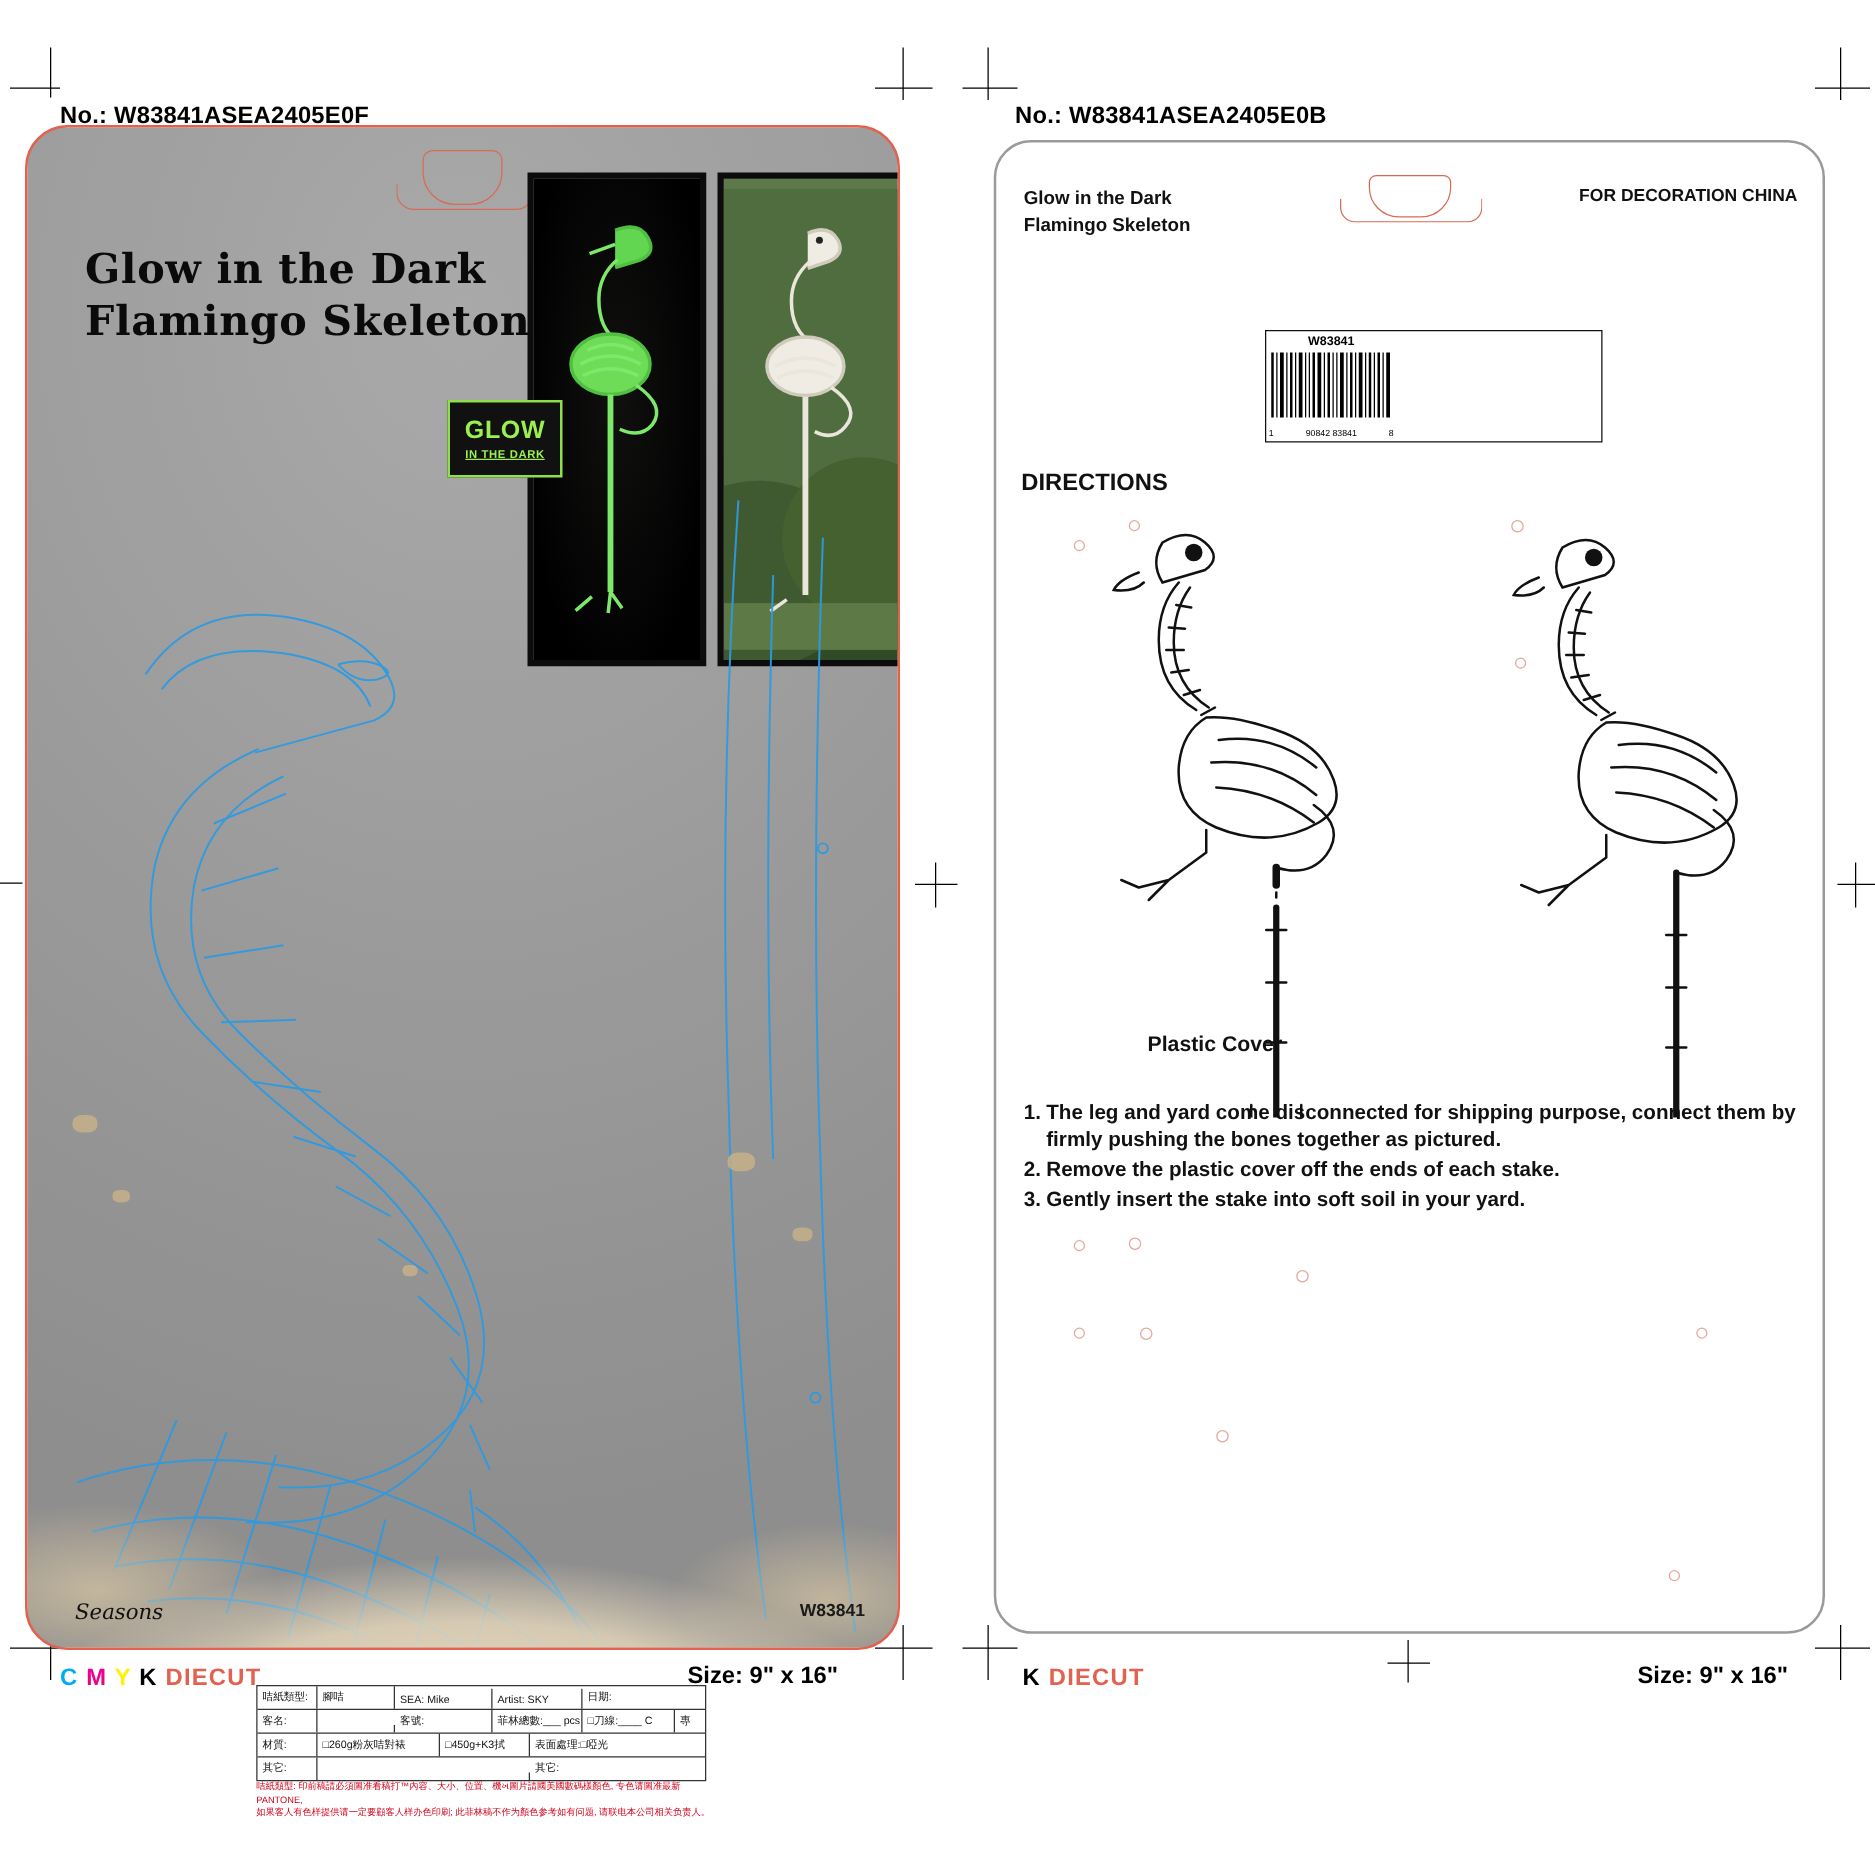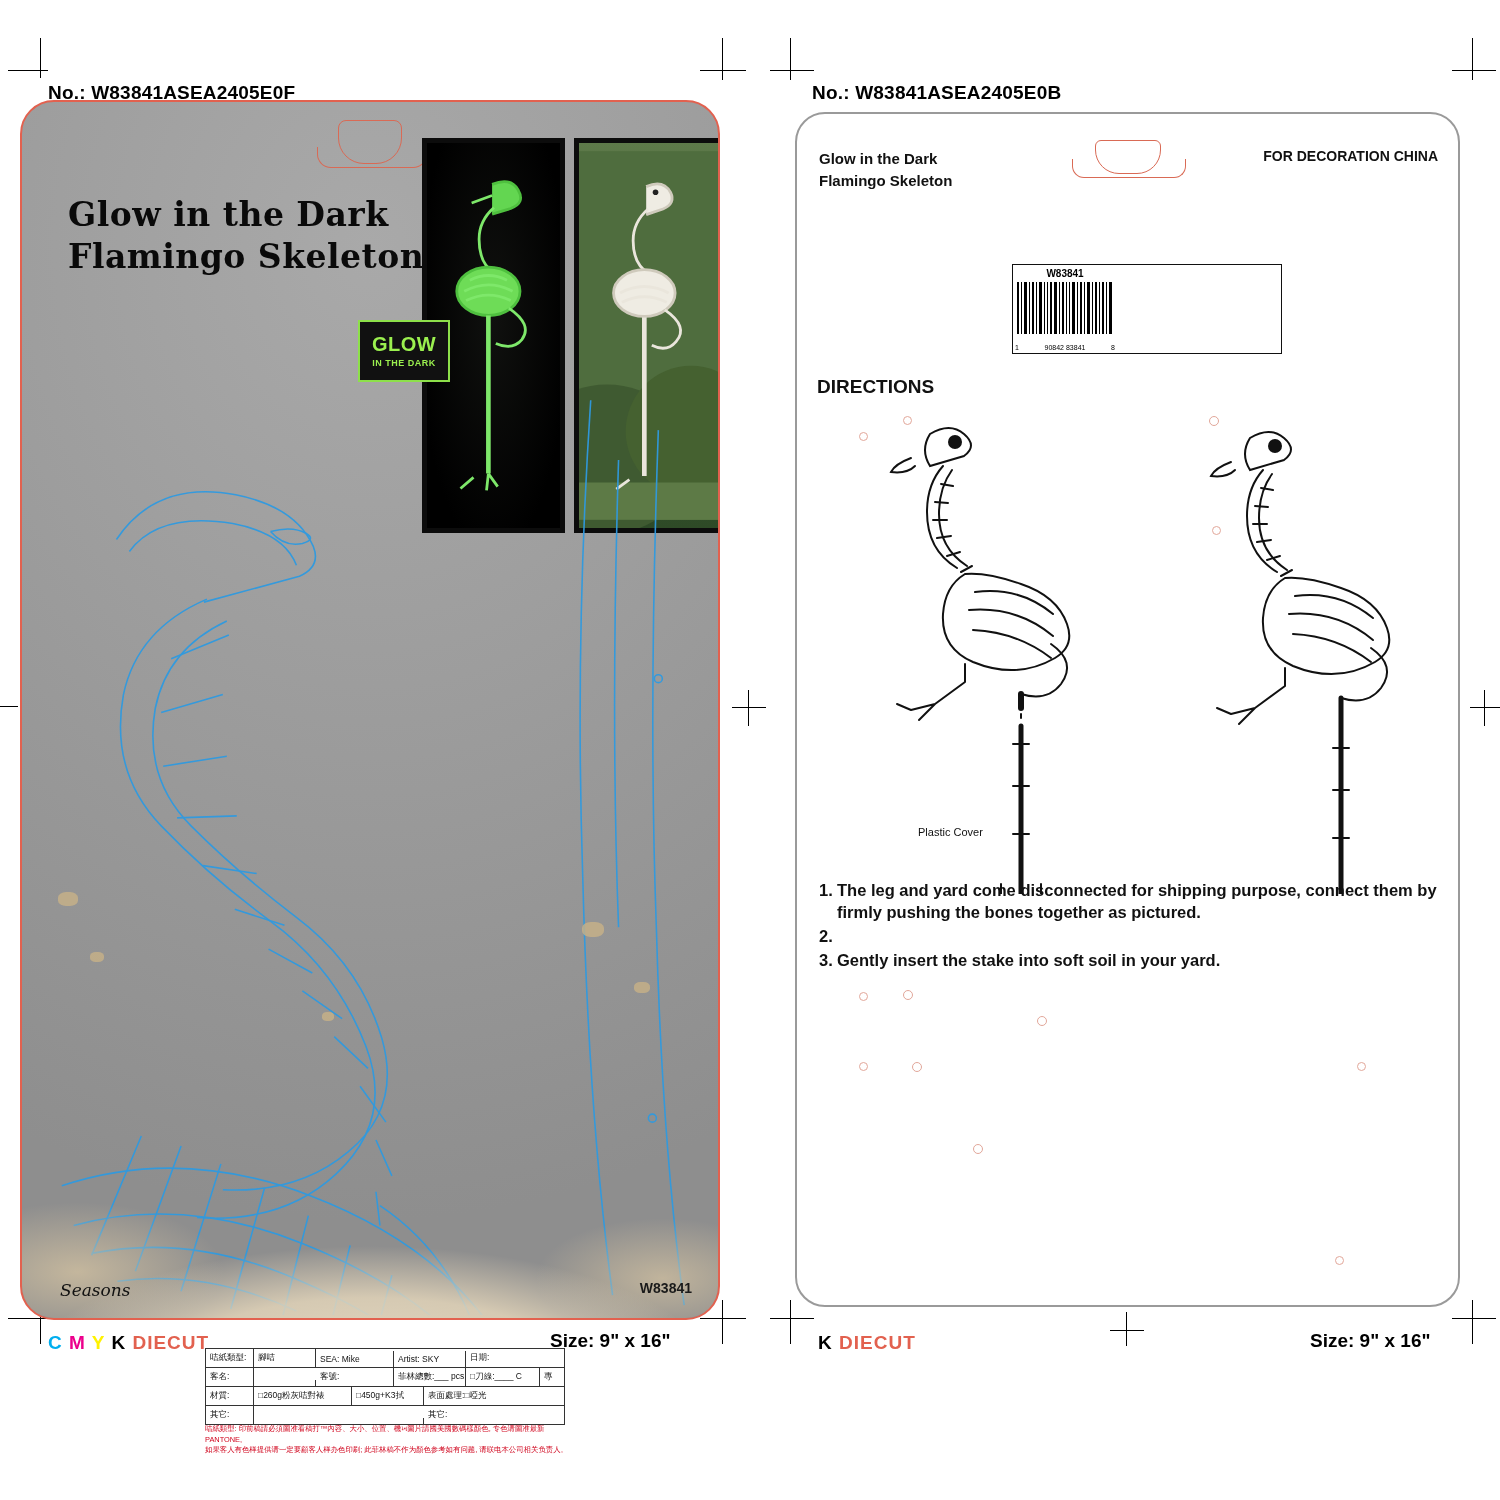--- a/index.html
+++ b/index.html
@@ -66,21 +66,21 @@
     background: linear-gradient(#5e7a4a, #3e5c33 45%, #2e4a27 100%); }
 
   .glow-badge {
     position: absolute; left: 336px; top: 218px;
     width: 92px; height: 62px;
     background: #111; border: 2px solid #8de04a;
     display: flex; flex-direction: column; align-items: center; justify-content: center;
     line-height: 1;
   }
   .glow-badge .g1 { color: #9bf04f; font-weight: bold; font-size: 20px; letter-spacing: .5px; }
-  .glow-badge .g2 { color: #9bf04f; font-weight: bold; font-size: 9px; margin-top: 5px; letter-spacing: .5px; }
+  .glow-badge .g2 { color: #9bf04f; font-weight: bold; font-size: 9px; margin-top: 5px; letter-spacing: .5px; text-decoration: underline; }
 
   #product-area-label {
     position: absolute; left: 0; right: 0; top: 1055px;
     text-align: center;
     font-family: "DejaVu Serif", serif;
     font-size: 44px; color: #3aa6e0; letter-spacing: 2px;
   }
   #front-code {
     position: absolute; right: 26px; bottom: 22px;
     font-size: 14px; color: #1a1a1a; font-weight: bold;
@@ -155,21 +155,21 @@
     font-size: 19px; font-weight: bold; color: #111;
   }
   #steps {
     position: absolute; left: 22px; top: 765px; right: 18px;
     font-size: 16.5px; font-weight: bold; line-height: 1.34; color: #111;
   }
   #steps .step { display: flex; margin-bottom: 2px; }
   #steps .num { width: 18px; flex: none; }
   #plastic-cover-label {
     position: absolute; left: 110px; top: 712px;
-    font-size: 11px; font-weight: normal; color: #111; padding-left: 11px;
+    font-size: 17px; font-weight: bold; color: #111; padding-left: 11px;
   }
 
   .dot { position: absolute; border-radius: 50%; border: 1px solid #e2a79a; }
 
   
   .size-label { position: absolute; font-size: 19px; font-weight: bold; color: #000; }
   #cmyk { position: absolute; left: 48px; top: 1332px; font-size: 19px; font-weight: bold; letter-spacing: 1px; }
   #cmyk .c { color: #00aeef; } #cmyk .m { color: #ec008c; }
   #cmyk .y { color: #fff200; } #cmyk .k { color: #000; }
   #cmyk .d { color: #e2614f; }
@@ -410,20 +410,21 @@
 
   <div id="plastic-cover-label">Plastic Cover</div>
 
   <div id="steps">
     <div class="step">
       <span class="num">1.</span>
       <span>The leg and yard come disconnected for shipping purpose, connect them by firmly pushing the bones together as pictured.</span>
     </div>
     <div class="step">
       <span class="num">2.</span>
+      <span>Remove the plastic cover off the ends of each stake.</span>
     </div>
     <div class="step">
       <span class="num">3.</span>
       <span>Gently insert the stake into soft soil in your yard.</span>
     </div>
   </div>
 
   <div class="dot" style="left:62px;  top:318px; width:9px;  height:9px;"></div>
   <div class="dot" style="left:106px; top:302px; width:9px;  height:9px;"></div>
   <div class="dot" style="left:412px; top:302px; width:10px; height:10px;"></div>

